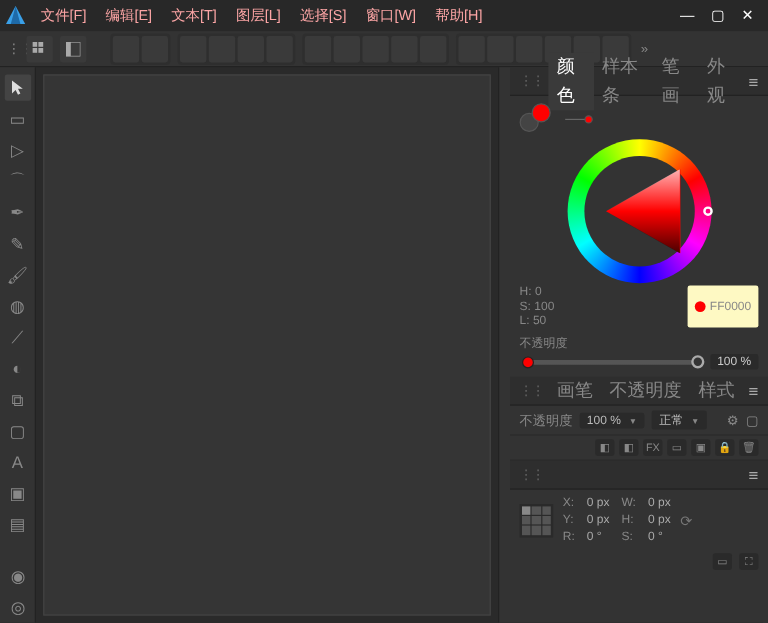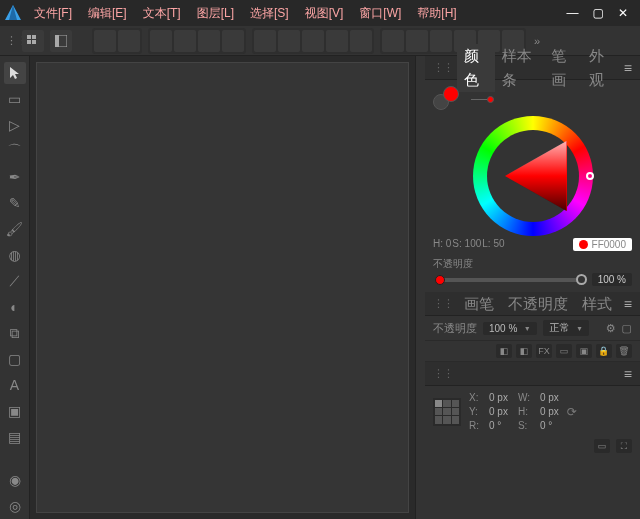--- a/index.html
+++ b/index.html
@@ -49,22 +49,22 @@
 
 .wheel-wrap { display:flex; justify-content:center; margin:2px 0; }
 .color-wheel { width:120px; height:120px; position:relative; }
 .hue-ring { position:absolute; inset:0; border-radius:50%; background:conic-gradient(from 90deg, #ff0080,#ff00ff,#8000ff,#0000ff,#0080ff,#00ffff,#00ff80,#00ff00,#80ff00,#ffff00,#ff8000,#ff0000,#ff0080); }
 .hue-mask { position:absolute; inset:14px; border-radius:50%; background:#333; }
 .sv-tri { position:absolute; left:32px; top:25px; width:0; height:0; border-top:35px solid transparent; border-bottom:35px solid transparent; border-right:62px solid #ff0000; filter:drop-shadow(0 0 0 transparent); }
 .sv-overlay { position:absolute; left:32px; top:25px; width:62px; height:70px; background:linear-gradient(to bottom,rgba(255,255,255,.7),transparent 50%,rgba(0,0,0,.7)); clip-path:polygon(0 50%,100% 0,100% 100%); pointer-events:none; }
 .wheel-dot { position:absolute; width:8px; height:8px; border:2px solid #fff; border-radius:50%; top:56px; right:-1px; }
 
 .hsl-row { display:flex; justify-content:space-between; color:#888; font-size:10px; margin-top:2px; }
-.hsl-col { display:flex; flex-direction:row; gap:1px;justify-content:flex-end; }
-.hex-chip { background:#ffffff; padding:1px 6px; border-radius:2px; display:flex; align-items:center; gap:4px; }
+.hsl-col { display:flex; flex-direction:column; gap:1px;justify-content:flex-end; }
+.hex-chip { background:#fef9c3; padding:1px 6px; border-radius:2px; display:flex; align-items:center; gap:4px; }
 .hex-sw { width:9px; height:9px; border-radius:50%; background:#ff0000; }
 
 .op-row { margin-top:6px; }
 .op-lbl { color:#888; font-size:10px; }
 .slider-row { display:flex; align-items:center; gap:6px; margin-top:2px; }
 .slider { flex:1; height:4px; background:linear-gradient(90deg,#333,#333 6%,#555 6%,#555); border-radius:2px; position:relative; }
 .slider-dot { position:absolute; left:2px; top:-3px; width:10px; height:10px; border-radius:50%; background:#ff0000; border:1px solid #222; }
 .slider-end { position:absolute; right:-1px; top:-4px; width:11px; height:11px; border:2px solid #aaa; border-radius:50%; background:#333; }
 .pct-box { background:#2a2a2a; padding:1px 6px; border-radius:2px; color:#ccc; font-size:10px; }
 .opt-row { display:flex; align-items:center; gap:6px; padding:4px 8px; color:#888; border-bottom:1px solid #2a2a2a; }
@@ -96,21 +96,20 @@
     <svg width="18" height="18" viewBox="0 0 18 18">
         <polygon points="9,1 17,16 1,16" fill="#3aa0e8"></polygon>
         <polygon points="9,1 13,16 5,16" fill="#1e6aa8"></polygon>
       </svg>
   </div>
   <div class="menu-item">文件[F]</div>
   <div class="menu-item">编辑[E]</div>
   <div class="menu-item">文本[T]</div>
   <div class="menu-item">图层[L]</div>
   <div class="menu-item">选择[S]</div>
-  <div class="menu-item">视图[V]</div>
   <div class="menu-item">窗口[W]</div>
   <div class="menu-item">帮助[H]</div>
   <div class="win-ctrls">
     <span class="win-btn">—</span>
     <span class="win-btn">▢</span>
     <span class="win-btn">✕</span>
   </div>
 </div>
 
 <div class="toolbar">

